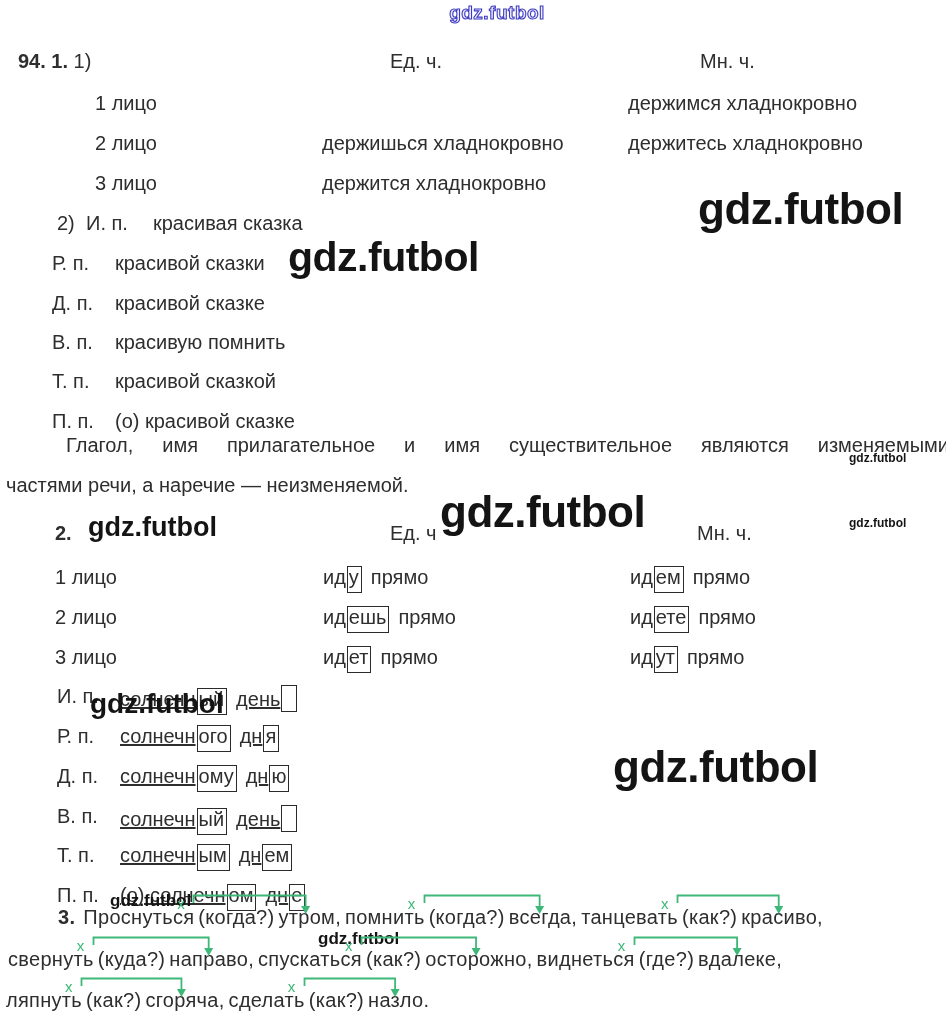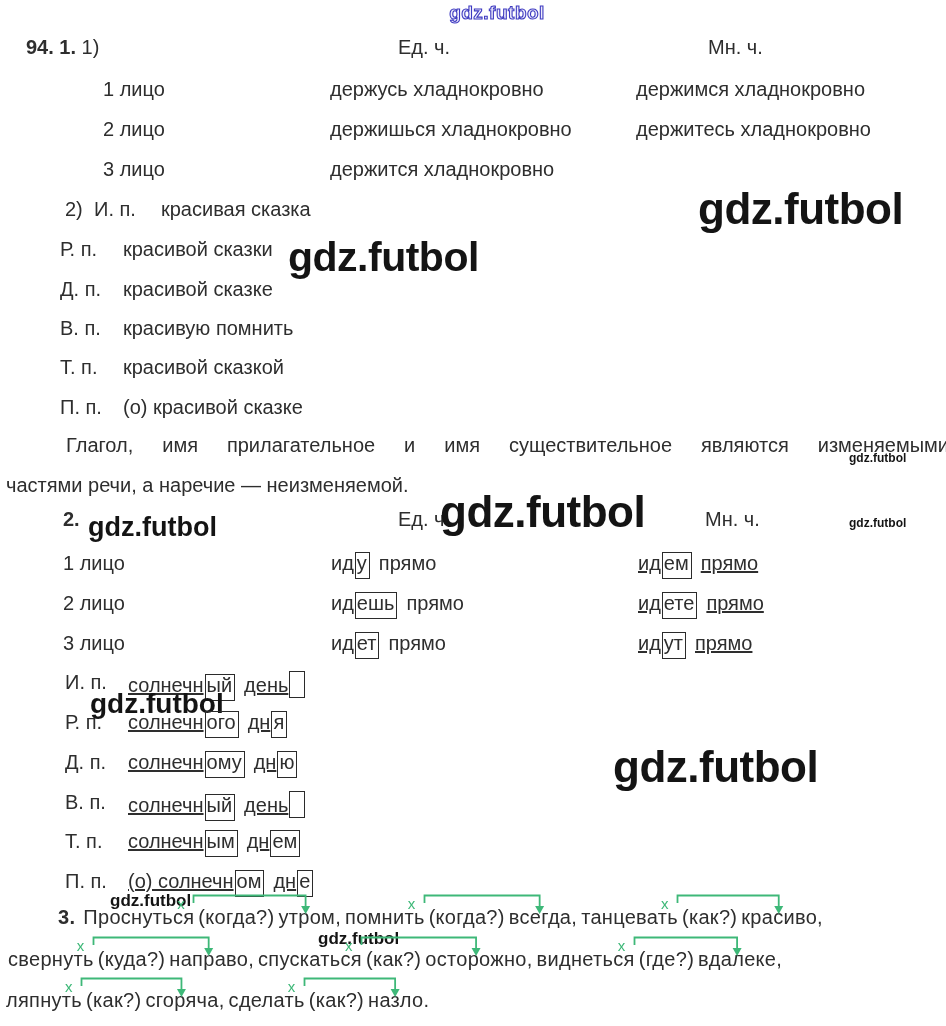--- a/index.html
+++ b/index.html
@@ -1,34 +1,34 @@
 <!DOCTYPE html>
 <html><head>
 <meta charset="utf-8">
 <style>
   html,body{margin:0;padding:0;background:#ffffff;}
   #page{position:relative;width:946px;height:1026px;background:#ffffff;overflow:hidden;
         font-family:"Liberation Sans",sans-serif;color:#2e2e2e;font-size:20px;padding-left:48px;}
   .row{position:absolute;left:0;width:100%;height:30px;}
-  .col{position:absolute;top:0;white-space:nowrap;margin-left:8px;}
+  .col{position:absolute;top:14px;white-space:nowrap;}
   b,.bold{font-weight:700;}
   
   .wm{position:absolute;color:#141414;white-space:nowrap;}
   .wm-top{left:0;right:0;top:2px;text-align:center;font-size:19px;font-weight:700;
           color:#eeedfb;-webkit-text-stroke:1.1px #3d39c0;letter-spacing:.5px;}
   .wm-big{font-weight:600;letter-spacing:-0.5px;}
   .wm-bold{font-weight:700;}
   
   .bx{display:inline-block;border:1.8px solid #2b2b2b;padding:0 2px 5px 1px;margin:0 2px 0 1px;
       line-height:20px;vertical-align:baseline;}
   .bx:empty{padding:0;min-width:14px;height:25px;vertical-align:-6px;}
   .gap{margin-left:7px;}
   
   .lblcol{left:95px;} .sgcol{left:322px;} .plcol{left:628px;}
-  .lblcol2{left:55px;} .sgcol2{left:323px;} .plcol2{left:630px;text-decoration:underline;}
+  .lblcol2{left:55px;} .sgcol2{left:323px;} .plcol2{left:630px;}
   .casecol{left:52px;} .casetxt{left:115px;}
   .case2col{left:57px;} .case2txt{left:120px;text-decoration:underline;}
   
   .para1{position:absolute;left:20px;top:434px;width:929px;text-align:justify;
          text-align-last:justify;text-indent:46px;}
   .para2{position:absolute;left:6px;top:474px;}
   
   .s3line{position:absolute;white-space:nowrap;letter-spacing:.3px;word-spacing:6px;}
   .s3num{font-weight:700;margin-right:8px;}
   .pair{position:relative;}
@@ -45,21 +45,20 @@
   <div class="wm wm-top">gdz.futbol</div>
 
   <div class="row" style="top:36px">
     <span class="col" style="left:18px"><b>94. 1.</b>&nbsp;<span>1)</span></span>
     <span class="col" style="left:390px">Ед. ч.</span>
     <span class="col" style="left:700px">Мн. ч.</span>
   </div>
 
   <div class="row" style="top:78px">
     <span class="col lblcol">1 лицо</span>
-    <span class="col sgcol">держусь хладнокровно</span>
     <span class="col plcol">держимся хладнокровно</span>
   </div>
   <div class="row" style="top:118px">
     <span class="col lblcol">2 лицо</span>
     <span class="col sgcol">держишься хладнокровно</span>
     <span class="col plcol">держитесь хладнокровно</span>
   </div>
   <div class="row" style="top:158px">
     <span class="col lblcol">3 лицо</span>
     <span class="col sgcol">держится хладнокровно</span>

